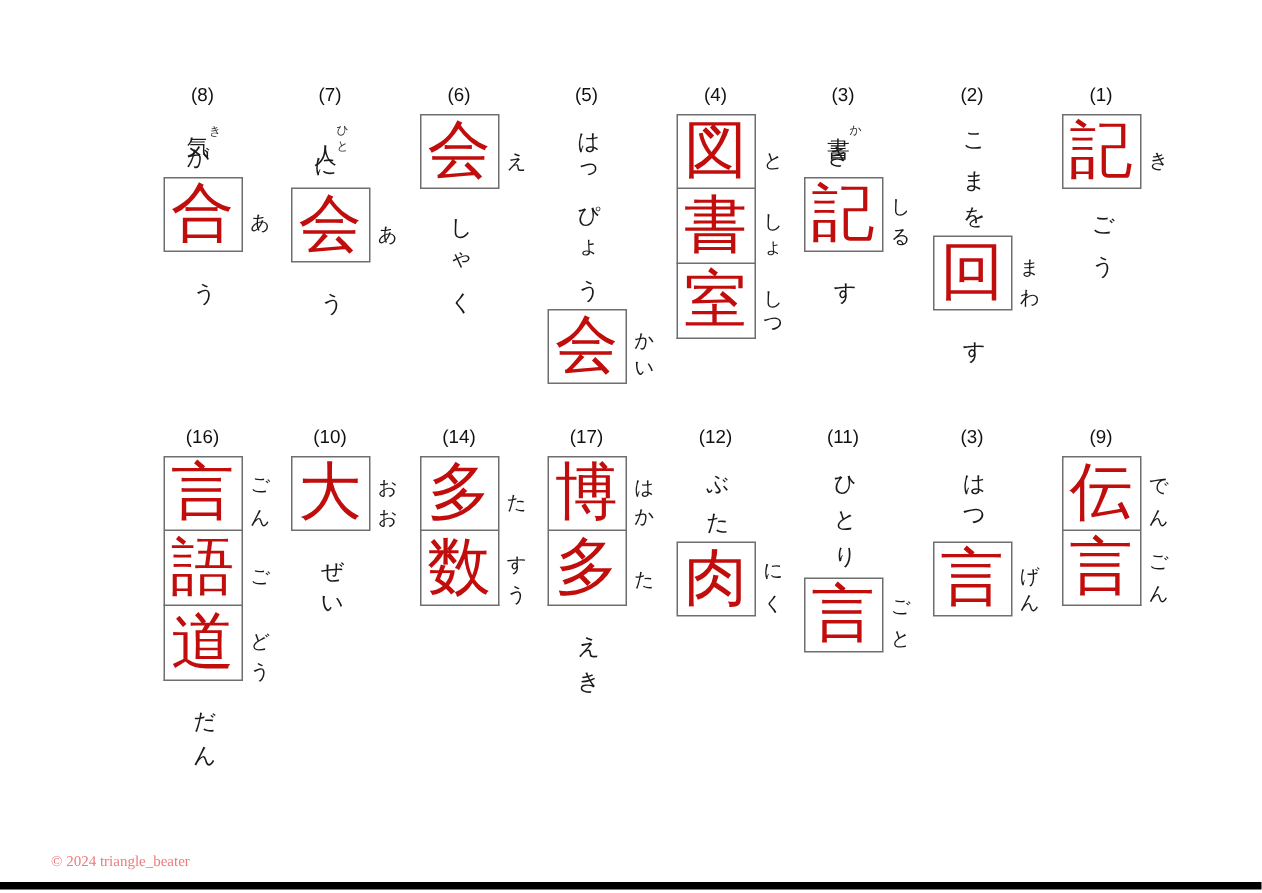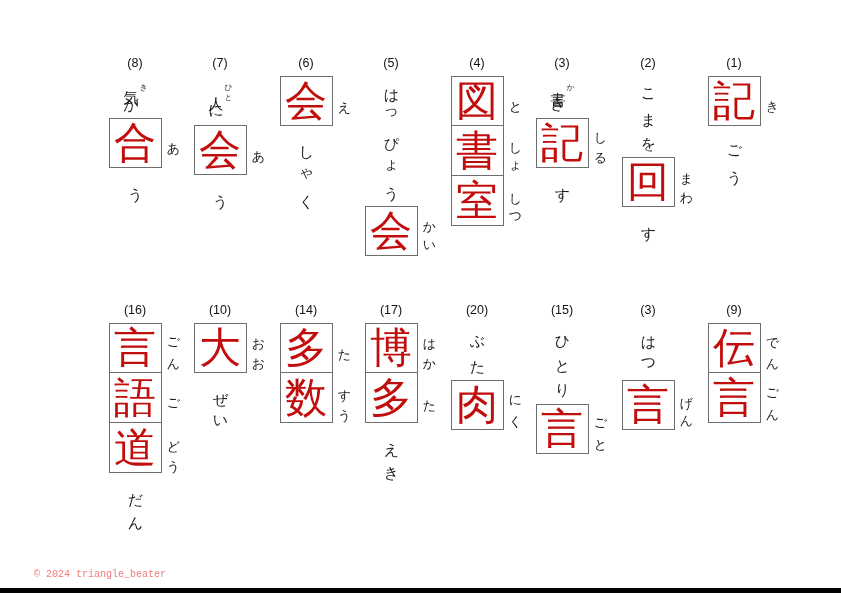--- a/index.html
+++ b/index.html
@@ -6,21 +6,21 @@
   html,body { width:841px; height:595px; }
   body {
     position:relative; background:#ffffff; overflow:hidden;
     font-family:"Liberation Serif", serif; color:#111;
   }
   .item {
     position:absolute; width:86px;
     display:flex; flex-direction:column; align-items:center;
   }
   .row-top { top:56px; }
-  .row-bottom { top:303px; }
+  .row-bottom { top:284px; }
   .num {
     font-family:"Liberation Sans", sans-serif;
     font-size:12.5px; color:#111; margin-bottom:4px; white-space:nowrap;
   }
   .vtext {
     writing-mode:vertical-rl; text-orientation:mixed;
     line-height:1; color:#1a1a1a;
   }
   .pre  { font-size:15px; letter-spacing:7px; margin-top:4px; margin-bottom:5px; }
   .post { font-size:15px; letter-spacing:7px; margin-top:9px; }
@@ -35,21 +35,21 @@
   .box + .box { border-top:0; }
   .kanji { font-size:42px; line-height:1; color:#c20d0d; }
   .furis { position:absolute; left:57px; top:0; display:flex; flex-direction:column; }
   .furi {
     height:51px; width:16px; font-size:13px; letter-spacing:5px;
     writing-mode:vertical-rl; text-orientation:mixed; line-height:1;
     display:flex; align-items:center; justify-content:center; color:#1a1a1a;
   }
   .copyright {
     position:absolute; left:34px; top:569px;
-    font-family:Liberation Mono, monospace;
+    font-family:Liberation Serif, serif;
     font-size:10px; color:#ee7a7a;
   }
   .bottombar { position:absolute; left:0; top:588px; width:841px; height:5px; background:#000; }
 </style>
 </head>
 <body>
 
 <div class="item row-top" style="left:691px">
   <div class="num">(1)</div>
   <div class="boxwrap">
@@ -208,36 +208,36 @@
           <span class="kanji">言</span>
         </div>
     </div>
     <div class="furis">
       <div class="furi">げん</div>
     </div>
   </div>
 </div>
 
 <div class="item row-bottom" style="left:519px">
-  <div class="num">(15)</div>
+  <div class="num">(11)</div>
   <div class="pre vtext">ひとり</div>
   <div class="boxwrap">
     <div class="boxes">
       <div class="box">
           <span class="kanji">言</span>
         </div>
     </div>
     <div class="furis">
       <div class="furi">ごと</div>
     </div>
   </div>
 </div>
 
 <div class="item row-bottom" style="left:434px">
-  <div class="num">(20)</div>
+  <div class="num">(12)</div>
   <div class="pre vtext">ぶた</div>
   <div class="boxwrap">
     <div class="boxes">
       <div class="box">
           <span class="kanji">肉</span>
         </div>
     </div>
     <div class="furis">
       <div class="furi">にく</div>
     </div>

